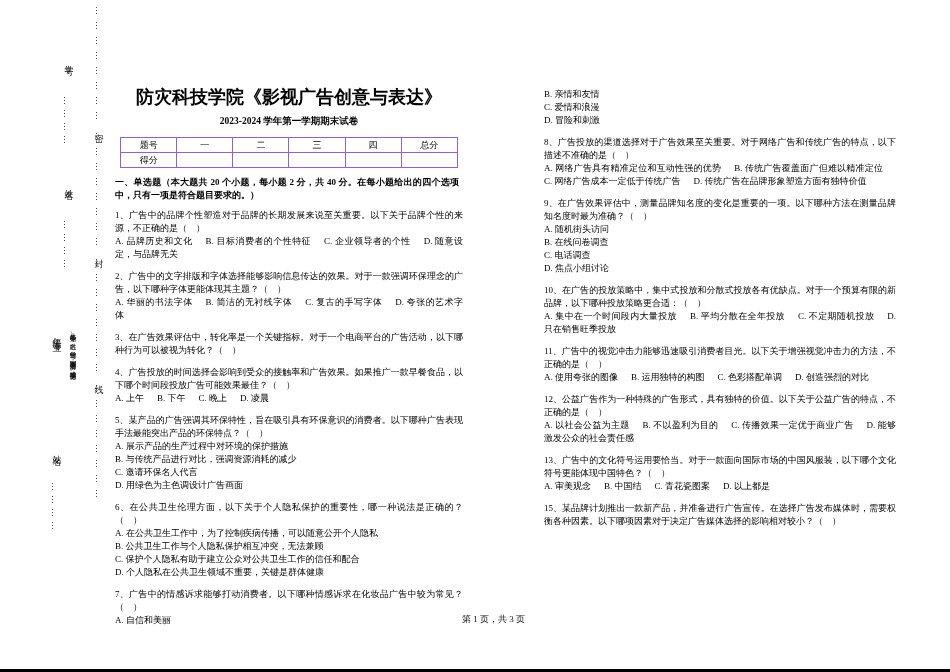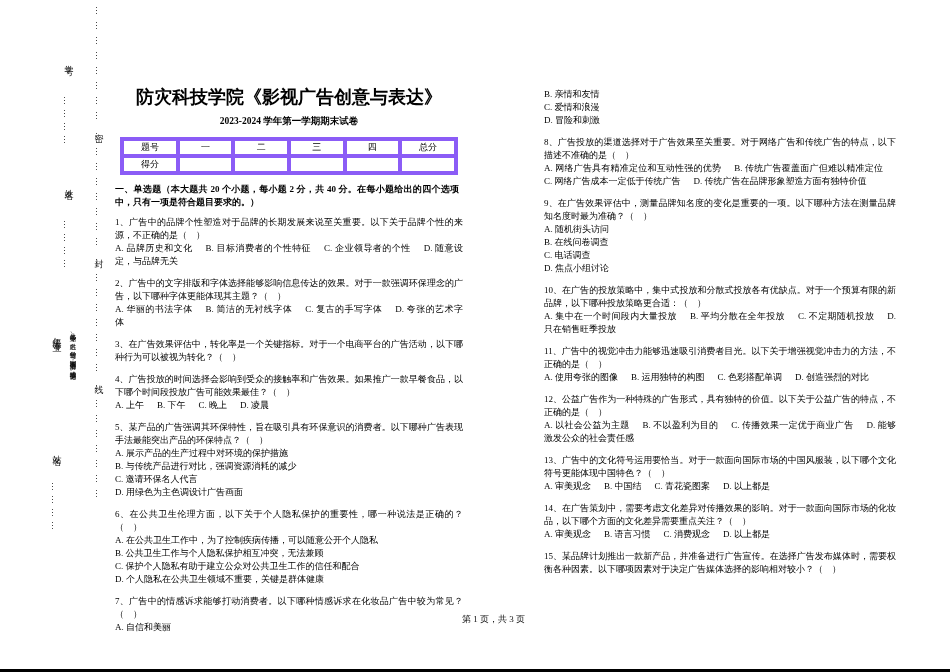--- a/index.html
+++ b/index.html
@@ -23,21 +23,21 @@
   }
   .dotted-strip { letter-spacing:4px; }
   .warning-strip { font-size:6.5px; letter-spacing:0.5px; }
   .col { position:absolute; top:88px; font-size:9px; line-height:13px; }
   .col.left  { left:115px; width:348px; }
   .col.right { left:520px; width:352px;margin-left:24px; }
   .title { font-size:18px; font-weight:bold; text-align:center; line-height:18px; }
   .subtitle { font-size:9.5px; font-weight:bold; text-align:center; margin-top:9px; }
   table.score { border-collapse:collapse; margin:9px auto 8px auto; width:97%; table-layout:fixed; }
   table.score td {
-    border:4px solid #8b5cf6; height:15px; text-align:center;
+    border:1px solid #8b5cf6; height:15px; text-align:center;
     font-size:9px; padding:0 3px;
   }
   .sec-heading { font-weight:bold; margin:2px 4px 7px 0; text-align:justify; }
   .question { margin-bottom:9px; }
   .stem { text-align:justify; }
   .options.inline .opt { margin-right:13px; }
   .options.inline { text-align:justify; }
   .options.block .opt { display:block; }
   .footer {
     position:absolute; left:115px; width:757px; bottom:46px;
@@ -166,23 +166,19 @@
       </div>
       <div class="question">
         <div class="stem">12、公益广告作为一种特殊的广告形式，具有独特的价值。以下关于公益广告的特点，不正确的是（　）</div>
         <div class="options inline"><span class="opt">A. 以社会公益为主题</span><span class="opt">B. 不以盈利为目的</span><span class="opt">C. 传播效果一定优于商业广告</span><span class="opt">D. 能够激发公众的社会责任感</span></div>
       </div>
       <div class="question">
         <div class="stem">13、广告中的文化符号运用要恰当。对于一款面向国际市场的中国风服装，以下哪个文化符号更能体现中国特色？（　）</div>
         <div class="options inline"><span class="opt">A. 审美观念</span><span class="opt">B. 中国结</span><span class="opt">C. 青花瓷图案</span><span class="opt">D. 以上都是</span></div>
       </div>
       <div class="question">
-        <div class="stem">14、在广告策划中，需要考虑文化差异对传播效果的影响。对于一款面向国际市场的化妆品，以下哪个方面的文化差异需要重点关注？（　）</div>
-        <div class="options inline"><span class="opt">A. 审美观念</span><span class="opt">B. 语言习惯</span><span class="opt">C. 消费观念</span><span class="opt">D. 以上都是</span></div>
-      </div>
-      <div class="question">
         <div class="stem">15、某品牌计划推出一款新产品，并准备进行广告宣传。在选择广告发布媒体时，需要权衡各种因素。以下哪项因素对于决定广告媒体选择的影响相对较小？（　）</div>
       </div>
     </div>
 </div>
 
 <div class="footer">第 1 页，共 3 页</div>
 <div class="bottom-line"></div>
 
 </body></html>

